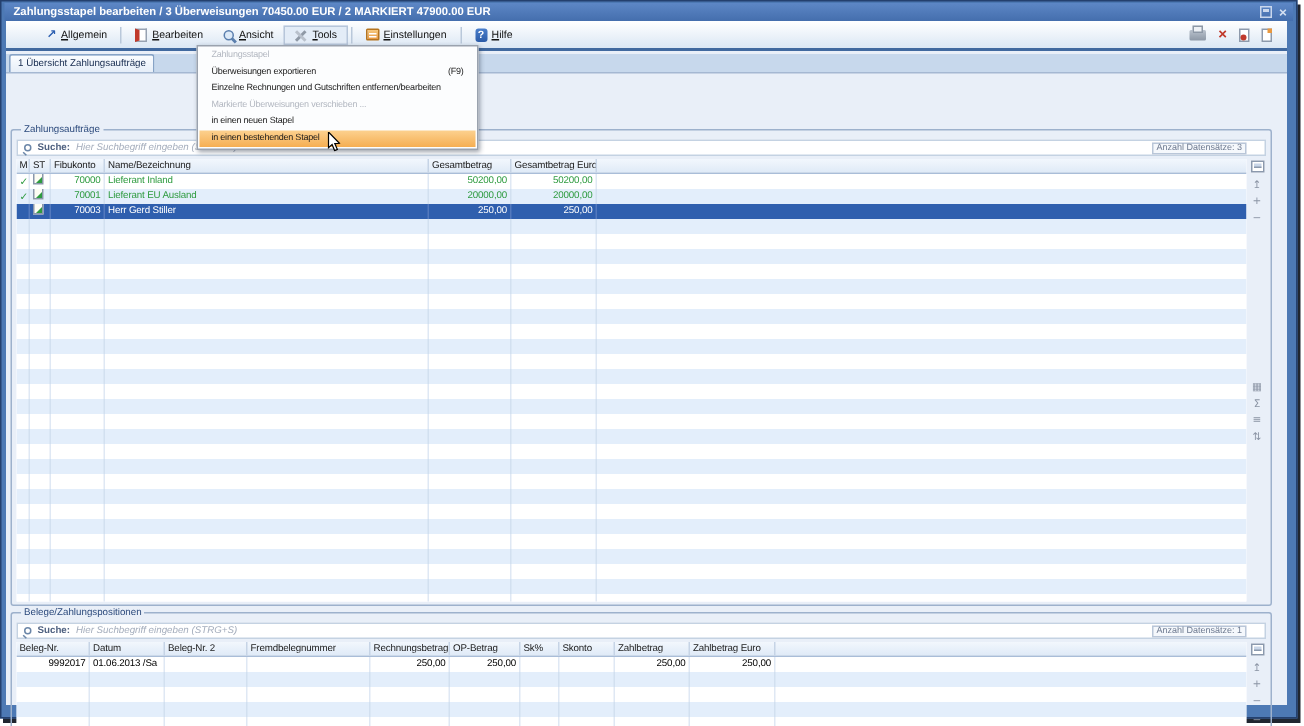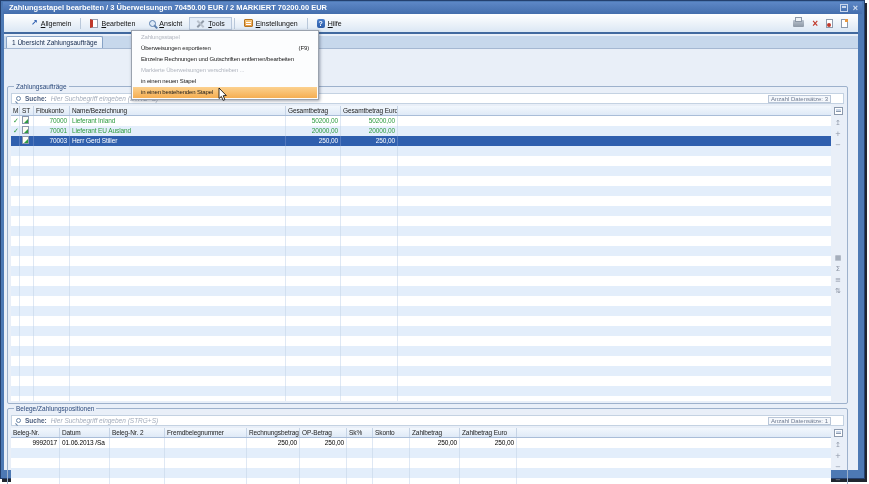--- a/index.html
+++ b/index.html
@@ -100,21 +100,21 @@
   .cm-item.hl{background:linear-gradient(#fcd18f,#f5ae52);}
   .cm-shortcut{margin-left:8px;flex:none;}
   .cursor{position:absolute;left:86px;top:57px;width:9px;height:13px;z-index:60;}
 </style>
 </head>
 <body>
 
 <div class="window">
 
   <div class="titlebar">
-    <span class="tb-title">Zahlungsstapel bearbeiten  /  3 Überweisungen 70450.00 EUR  / 2 MARKIERT 70200.00 EUR</span>
+    <span class="tb-title">Zahlungsstapel bearbeiten  /  3 Überweisungen 70450.00 EUR  / 2 MARKIERT 47900.00 EUR</span>
     <div class="tb-controls">
       <span class="tb-restore"></span>
       <span class="tb-close"></span>
     </div>
   </div>
 
   <div class="app">
 
     <div class="menubar">
       <div class="mb-items" id="mb-items">

